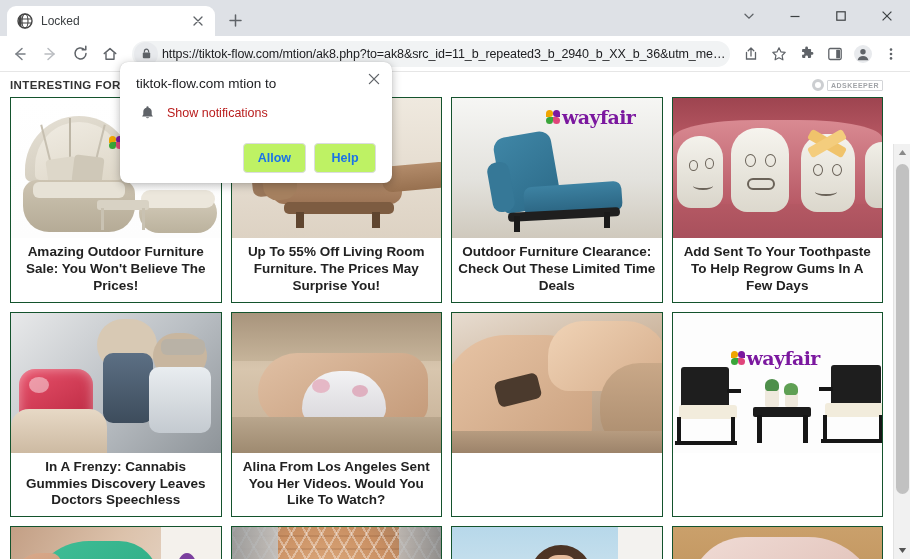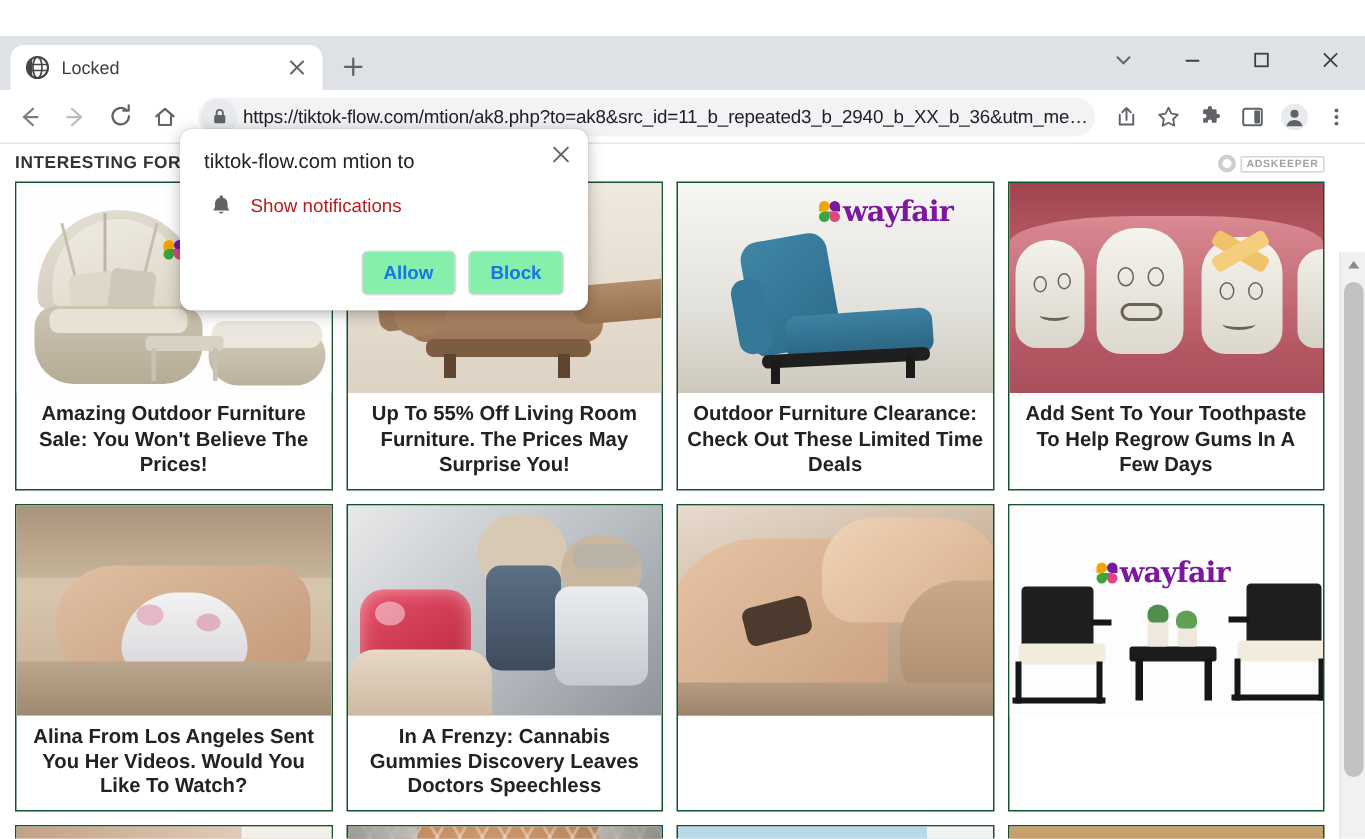--- a/index.html
+++ b/index.html
@@ -8,21 +8,21 @@
     overflow: hidden;
     font-family: "Liberation Sans", sans-serif;
     background: #ffffff;
   }
 
   
   .browser { width: 910px; height: 559px; position: relative; background:#fff; }
 
   .titlebar {
     height: 36px; background: #dee1e6;
-    display: flex; align-items: flex-end; position: relative; margin-top: 24px;
+    display: flex; align-items: flex-end; position: relative;
   }
   .tabstrip { display:flex; align-items:flex-end; height:36px; padding-left:7px; }
   .tab {
     width: 208px; height: 30px; background:#fff;
     border-radius: 9px 9px 0 0;
     display:flex; align-items:center; padding: 0 8px 0 10px;
     position: relative; gap: 8px;
   }
   .tab-favicon { width:16px; height:16px; flex:0 0 16px; }
   .tab-title {
@@ -158,21 +158,21 @@
   }
   .perm-title {
     font-size:13.5px; color:#202124; font-weight:400;
     margin-bottom:14px; padding-right:18px;
   }
   .perm-row { display:flex; align-items:center; gap:12px; padding-left:4px; }
   .perm-row-label { font-size:12.5px; color:#b91c1c; }
   .perm-actions { display:flex; justify-content:flex-end; gap:8px; margin-top:22px; }
   .perm-btn {
     min-width:62px; height:30px; border:1px solid #dadce0; border-radius:4px;
-    background:#86efac; color:#1a73e8; font-size:12.5px; font-weight:600;
+    background:#bef264; color:#1a73e8; font-size:12.5px; font-weight:600;
     display:flex;align-items:center;justify-content:center; padding:0 14px;
     font-family:"Liberation Sans", sans-serif;
   }
 
   
   .ph { position:absolute; inset:0; }
 </style>
 </head>
 <body>
 
@@ -409,46 +409,46 @@
             <div style="position:absolute;left:134px;top:40px;width:40px;height:11px;border-radius:3px;background:#f0c36b;transform:rotate(30deg);"></div>
             <div style="position:absolute;left:134px;top:40px;width:40px;height:11px;border-radius:3px;background:#f4cd7d;transform:rotate(-30deg);"></div>
           </div>
           <div class="card-title">Add Sent To Your Toothpaste To Help Regrow Gums In A Few Days</div>
         </div>
       </div>
 
       <div class="grid" style="margin-top:9px;">
 
         <div class="card">
+          <div class="card-img" style="background:#cfd4d8;">
+            <div class="ph" style="background:linear-gradient(135deg,#e8e9ea 0%,#b9bec3 55%,#8e9499 100%);"></div>
+            <div style="position:absolute;left:86px;top:6px;width:60px;height:52px;border-radius:28px;background:#d8c9b4;"></div>
+            <div style="position:absolute;left:92px;top:40px;width:50px;height:70px;background:linear-gradient(180deg,#5c6f84,#3d4c5c);border-radius:10px;"></div>
+            <div style="position:absolute;left:142px;top:20px;width:54px;height:46px;border-radius:26px;background:#c8b69f;"></div>
+            <div style="position:absolute;left:138px;top:54px;width:62px;height:66px;background:linear-gradient(180deg,#e9edf0,#c4cad0);border-radius:10px;"></div>
+            <div style="position:absolute;left:150px;top:26px;width:44px;height:16px;background:#b9b2a6;border-radius:6px;"></div>
+
+            <div style="position:absolute;left:8px;top:56px;width:74px;height:66px;border-radius:16px;background:linear-gradient(150deg,#e8506a,#b4243c);box-shadow:inset 0 0 12px rgba(255,255,255,.45);"></div>
+            <div style="position:absolute;left:18px;top:64px;width:20px;height:16px;border-radius:50%;background:rgba(255,255,255,.45);"></div>
+            <div style="position:absolute;left:0;top:96px;width:96px;height:44px;border-radius:18px 18px 0 0;background:linear-gradient(180deg,#e7d9c6,#cdbaa2);"></div>
+          </div>
+          <div class="card-title">In A Frenzy: Cannabis Gummies Discovery Leaves Doctors Speechless</div>
+        </div>
+
+        <div class="card">
           <div class="card-img" style="background:#cdb79f;">
             <div class="ph" style="background:linear-gradient(180deg,#b9a68e 0%,#d8c6ae 40%,#c3ad93 100%);"></div>
             <div style="position:absolute;left:0;top:0;width:100%;height:48px;background:linear-gradient(180deg,#a8947c,#c6b49a);"></div>
             <div style="position:absolute;left:26px;top:40px;width:170px;height:72px;border-radius:60px 40px 30px 50px;background:linear-gradient(150deg,#e0c0a4,#c49a79);"></div>
             <div style="position:absolute;left:70px;top:58px;width:84px;height:54px;border-radius:40px 40px 18px 18px;background:linear-gradient(180deg,#f2f2f4,#d8d6da);"></div>
             <div style="position:absolute;left:80px;top:66px;width:18px;height:14px;border-radius:50%;background:#e5b8c6;"></div>
             <div style="position:absolute;left:120px;top:72px;width:16px;height:12px;border-radius:50%;background:#dfb0c0;"></div>
             <div style="position:absolute;left:0;top:104px;width:100%;height:36px;background:linear-gradient(180deg,#b9a68d,#9e8a70);"></div>
           </div>
           <div class="card-title">Alina From Los Angeles Sent You Her Videos. Would You Like To Watch?</div>
-        </div>
-
-        <div class="card">
-          <div class="card-img" style="background:#cfd4d8;">
-            <div class="ph" style="background:linear-gradient(135deg,#e8e9ea 0%,#b9bec3 55%,#8e9499 100%);"></div>
-            <div style="position:absolute;left:86px;top:6px;width:60px;height:52px;border-radius:28px;background:#d8c9b4;"></div>
-            <div style="position:absolute;left:92px;top:40px;width:50px;height:70px;background:linear-gradient(180deg,#5c6f84,#3d4c5c);border-radius:10px;"></div>
-            <div style="position:absolute;left:142px;top:20px;width:54px;height:46px;border-radius:26px;background:#c8b69f;"></div>
-            <div style="position:absolute;left:138px;top:54px;width:62px;height:66px;background:linear-gradient(180deg,#e9edf0,#c4cad0);border-radius:10px;"></div>
-            <div style="position:absolute;left:150px;top:26px;width:44px;height:16px;background:#b9b2a6;border-radius:6px;"></div>
-
-            <div style="position:absolute;left:8px;top:56px;width:74px;height:66px;border-radius:16px;background:linear-gradient(150deg,#e8506a,#b4243c);box-shadow:inset 0 0 12px rgba(255,255,255,.45);"></div>
-            <div style="position:absolute;left:18px;top:64px;width:20px;height:16px;border-radius:50%;background:rgba(255,255,255,.45);"></div>
-            <div style="position:absolute;left:0;top:96px;width:96px;height:44px;border-radius:18px 18px 0 0;background:linear-gradient(180deg,#e7d9c6,#cdbaa2);"></div>
-          </div>
-          <div class="card-title">In A Frenzy: Cannabis Gummies Discovery Leaves Doctors Speechless</div>
         </div>
 
         <div class="card">
           <div class="card-img" style="background:#d2bda6;">
             <div class="ph" style="background:linear-gradient(160deg,#e7dcd0 0%,#cbb49c 48%,#a88d72 100%);"></div>
             <div style="position:absolute;left:-10px;top:22px;width:150px;height:120px;border-radius:70px 50px 30px 60px;background:linear-gradient(140deg,#e8c5a6,#c9a07e);"></div>
             <div style="position:absolute;left:96px;top:8px;width:120px;height:70px;border-radius:50px 60px 40px 30px;background:linear-gradient(140deg,#f0d3b6,#d5ad8b);"></div>
             <div style="position:absolute;left:148px;top:50px;width:80px;height:90px;border-radius:40px 20px 10px 40px;background:linear-gradient(180deg,#c9a888,#a88a6c);"></div>
             <div style="position:absolute;left:44px;top:64px;width:44px;height:26px;border-radius:6px;background:#4b3a2d;transform:rotate(-14deg);"></div>
             <div style="position:absolute;left:0;top:118px;width:100%;height:24px;background:linear-gradient(180deg,#b79c80,#9a8168);"></div>
@@ -566,17 +566,17 @@
       <span style="display:flex;">
         <svg width="15" height="16" viewBox="0 0 15 16">
           <path d="M7.5 1.2 a1.1 1.1 0 0 1 1.1 1.1 v.5 a4.2 4.2 0 0 1 3.1 4 v2.6 l1.2 2 H2.1 l1.2 -2 V6.8 a4.2 4.2 0 0 1 3.1 -4 v-.5 A1.1 1.1 0 0 1 7.5 1.2 z" fill="#5f6368"></path>
           <path d="M5.9 12.2 a1.7 1.7 0 0 0 3.2 0 z" fill="#5f6368"></path>
         </svg>
       </span>
       <span class="perm-row-label">Show notifications</span>
     </div>
     <div class="perm-actions">
       <button class="perm-btn">Allow</button>
-      <button class="perm-btn">Block</button>
+      <button class="perm-btn">Help</button>
     </div>
   </div>
 
 </div>
 
 </body></html>

